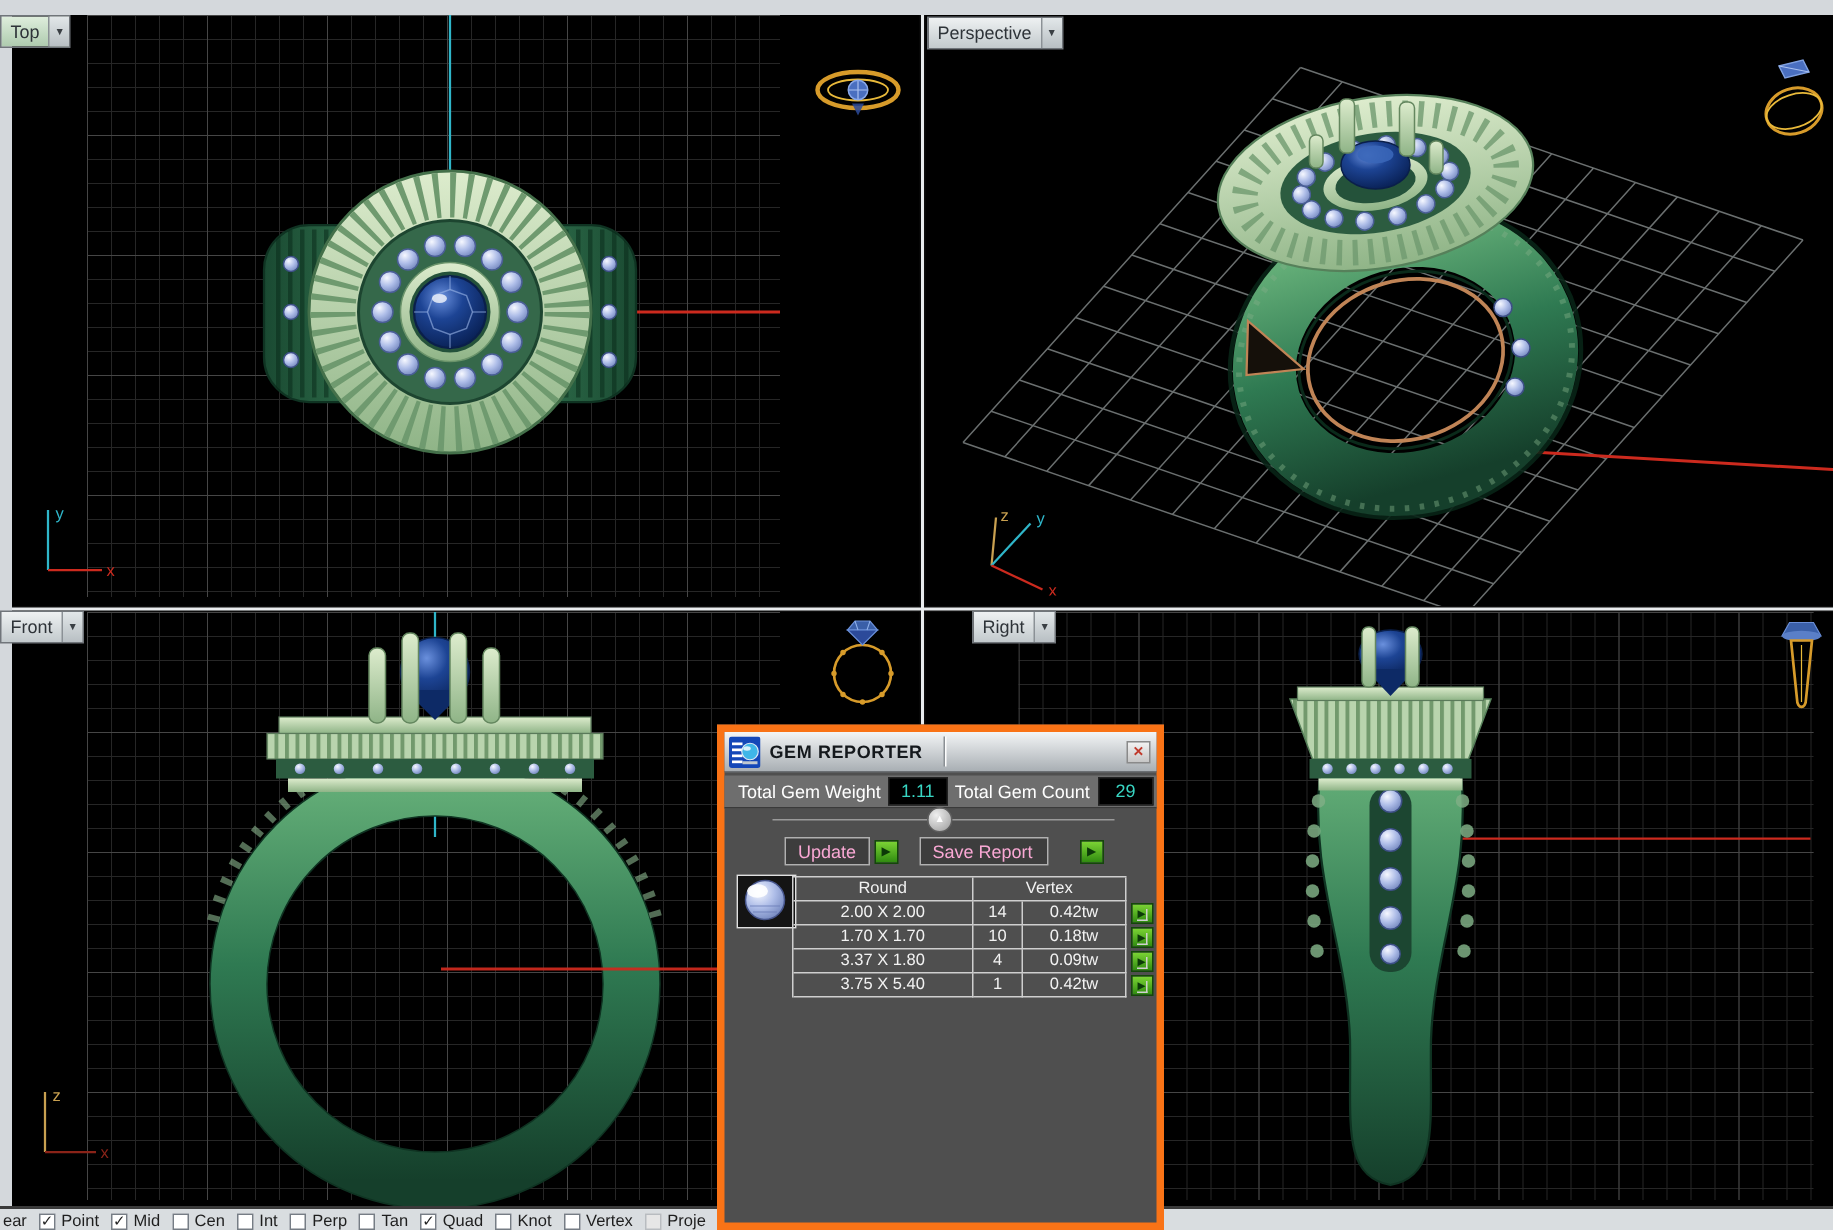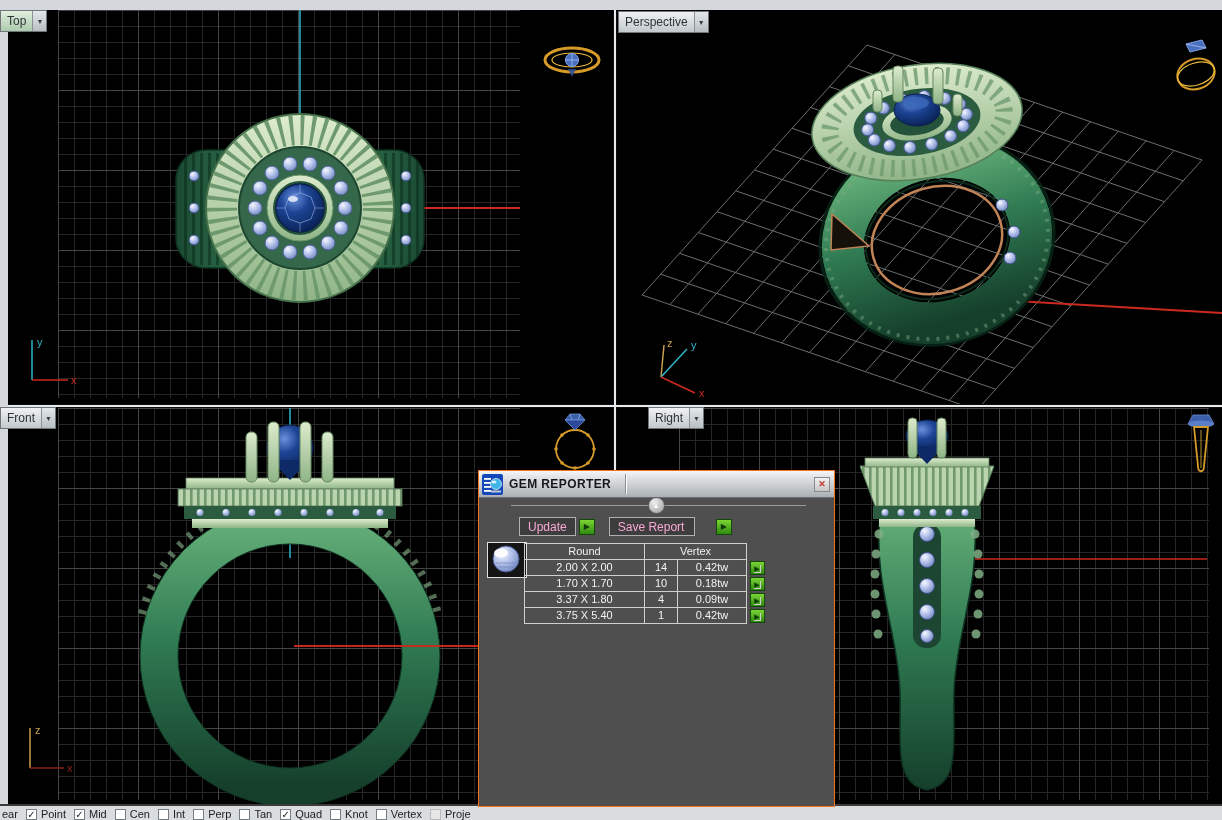--- a/index.html
+++ b/index.html
@@ -23,21 +23,21 @@
   .vp-label{position:absolute;z-index:5;height:20px;display:flex;align-items:center;background:linear-gradient(#eef1f2,#c3cacd);border:1px solid #70757a;font-size:12px;color:#2e3338;cursor:default}
   .vp-label.active{background:linear-gradient(#dfeedd,#aecbae)}
   .vp-label .txt{padding:0 6px;white-space:nowrap}
   .vp-label .arrow{width:13px;height:100%;display:flex;align-items:center;justify-content:center;font-size:7px;color:#3a3f44;border-left:1px solid #8b9196;background:linear-gradient(#e2e7e9,#b8bfc3)}
   #lbl-top{left:0;top:10px}
   #lbl-persp{left:618px;top:11px}
   #lbl-front{left:0;top:407px}
   #lbl-right{left:648px;top:407px}
   .gold-icon{z-index:3}
   
-  #dlg{position:absolute;left:478px;top:470px;width:357px;height:337px;background:#4f4f4f;border:1px solid #f97316;box-sizing:border-box;z-index:10}
+  #dlg{position:absolute;left:478px;top:483px;width:298px;height:337px;background:#4f4f4f;border:5px solid #f97316;box-sizing:border-box;z-index:10}
   .dlg-title{height:26px;display:flex;align-items:center;background:linear-gradient(#f3f5f6,#a9afb4);border-bottom:1px solid #6b6f73}
   .dlg-icon{width:21px;height:21px;margin:0 6px 0 3px;flex:none}
   .dlg-title-text{font-weight:bold;font-size:12px;color:#14181c;letter-spacing:.4px}
   .groove{margin-left:14px;height:20px;width:0;border-left:1px solid #8a8f94;border-right:1px solid #fdfdfd}
   .dlg-sp{flex:1}
   .dlg-close{width:16px;height:15px;margin-right:4px;padding:0;background:linear-gradient(#f2f2f2,#c6c6c6);border:1px solid #8a8a8a;color:#c0392b;font-size:9px;font-weight:bold;line-height:12px;cursor:pointer}
   .totals-row{margin-top:2px;height:21px;display:flex;align-items:center;background:#6e6e6e;border-bottom:1px solid #3a3a3a;padding-left:6px}
   .tot-label{color:#fff;font-size:12px;padding:0 3px;white-space:nowrap}
   .tot-value{background:#000;color:#38d6c3;border:1px solid #222;height:17px;line-height:17px;font-size:12px;text-align:center;margin:0 2px}
   .tv-w{width:38px}.tv-c{width:36px}
@@ -356,20 +356,26 @@
         <rect x="2" y="16" width="7" height="1.8" fill="#fff"></rect>
       <circle cx="14" cy="10" r="5.5" fill="#3fb6e8" stroke="#dce8f4" stroke-width="0.8"></circle>
       <ellipse cx="12" cy="8" rx="2.5" ry="1.5" fill="#d8f0fb"></ellipse>
       <rect x="9" y="16.5" width="10" height="2" fill="#c0c8d0"></rect>
     </svg>
     <span class="dlg-title-text">GEM REPORTER</span>
     <span class="groove"></span>
     <span class="dlg-sp"></span>
     <button class="dlg-close"><span>✕</span></button>
   </div>
+  <div class="totals-row">
+    <span class="tot-label">Total Gem Weight</span>
+    <span class="tot-value tv-w">1.11</span>
+    <span class="tot-label">Total Gem Count</span>
+    <span class="tot-value tv-c">29</span>
+  </div>
   <div class="collapse-row">
     <div class="hr"></div>
     <button class="collapse-btn"><span>▲</span></button>
   </div>
   <div class="btn-row">
     <button class="dlg-btn">Update</button>
     <button class="go-btn m1"><span>▶</span></button>
     <button class="dlg-btn save">Save Report</button>
     <button class="go-btn save-go"><span>▶</span></button>
   </div>

